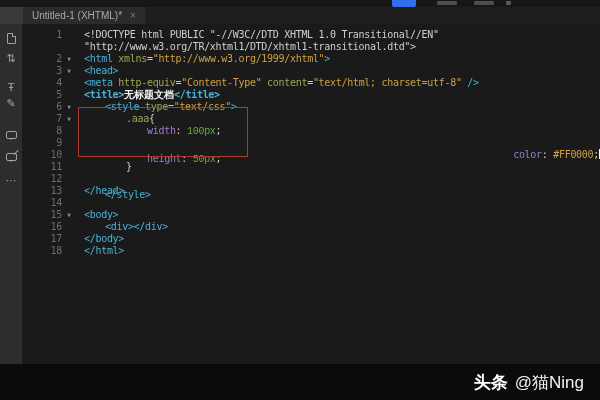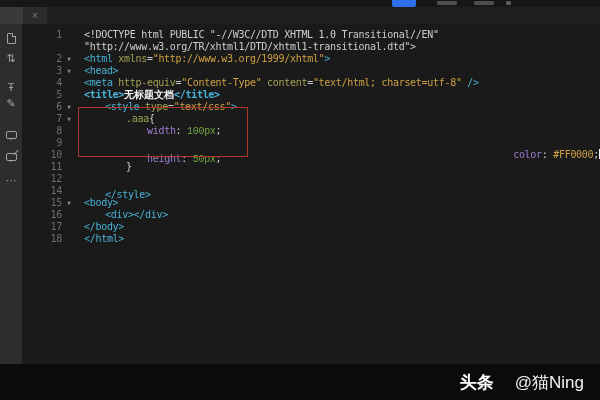--- a/index.html
+++ b/index.html
@@ -47,39 +47,40 @@
   .tk-w { color:#cccccc; }
   .tk-cn { color:#f0f0f0; font-family:"DejaVu Sans",sans-serif; letter-spacing:0; }
   .caret { display:inline-block; width:1px; height:10px; background:#ffffff; vertical-align:-1px; }
 
   
   .redbox { position:absolute; left:78px; top:107px; width:170px; height:50px;
             border:1.5px solid var(--red_annotation,#ab392c); pointer-events:none; }
 
   
   .wmbar { position:absolute; left:0; top:364px; width:600px; height:36px; background:#0b0b0b;
-           display:flex; align-items:center; justify-content:flex-end; padding-right:16px; gap:21px; }
+           display:flex; align-items:center; justify-content:flex-end; padding-right:16px; gap:7px; }
   .wm-brand { color:#ffffff; font-size:17px; font-weight:700; }
   .wm-handle { color:#f2f2f2; font-size:17px; font-weight:400; }
 </style>
 </head>
 <body>
 
 <div class="screen">
 
   <div class="topbar">
     <div class="chip-blue"></div>
     <div class="menu-stub stub1"></div>
     <div class="menu-stub stub2"></div>
     <div class="menu-dot"></div>
   </div>
 
   <div class="tabbar">
     <div class="corner"></div>
     <div class="tab">
+      <span>Untitled-1 (XHTML)*</span>
       <span class="close">×</span>
     </div>
   </div>
 
   <div class="main">
     <div class="sidebar">
       <div class="sb-icon" style="top:6px">
           <span class="i-page"></span>
         </div>
       <div class="sb-icon" style="top:26px">
@@ -109,20 +110,21 @@
           <div class="row"><span class="num">3</span><span class="fold">▼</span><span class="codeline" style="padding-left: 8px;"><span class="tk-tag">&lt;head&gt;</span></span></div>
           <div class="row"><span class="num">4</span><span class="fold"></span><span class="codeline" style="padding-left: 8px;"><span class="tk-tag">&lt;meta</span><span class="tk-attr"> http-equiv</span><span class="tk-w">=</span><span class="tk-str">"Content-Type"</span><span class="tk-attr"> content</span><span class="tk-w">=</span><span class="tk-str">"text/html; charset=utf-8"</span><span class="tk-tag"> /&gt;</span></span></div>
           <div class="row"><span class="num">5</span><span class="fold"></span><span class="codeline" style="padding-left: 8px; font-weight: bold;"><span class="tk-tag">&lt;title&gt;</span><span class="tk-cn">无标题文档</span><span class="tk-tag">&lt;/title&gt;</span></span></div>
           <div class="row"><span class="num">6</span><span class="fold">▼</span><span class="codeline" style="padding-left: 29px;"><span class="tk-tag">&lt;style</span><span class="tk-attr"> type</span><span class="tk-w">=</span><span class="tk-str">"text/css"</span><span class="tk-tag">&gt;</span></span></div>
           <div class="row"><span class="num">7</span><span class="fold">▼</span><span class="codeline" style="padding-left: 50px;"><span class="tk-sel">.aaa</span><span class="tk-w">{</span></span></div>
           <div class="row"><span class="num">8</span><span class="fold"></span><span class="codeline" style="padding-left: 71px;"><span class="tk-prop">width</span><span class="tk-w">: </span><span class="tk-num2">100px</span><span class="tk-w">;</span></span></div>
           <div class="row"><span class="num">9</span><span class="fold"></span><span class="codeline" style="padding-left: 71px; margin-top: 16px;"><span class="tk-prop">height</span><span class="tk-w">: </span><span class="tk-num2">50px</span><span class="tk-w">;</span></span></div>
           <div class="row"><span class="num">10</span><span class="fold"></span><span class="codeline" style="padding-left: 71px; text-align: right;"><span class="tk-prop">color</span><span class="tk-w">: </span><span class="tk-str">#FF0000</span><span class="tk-w">;</span><span class="caret"></span></span></div>
           <div class="row"><span class="num">11</span><span class="fold"></span><span class="codeline" style="padding-left: 50px;"><span class="tk-w">}</span></span></div>
           <div class="row"><span class="num">12</span><span class="fold"></span><span class="codeline" style="padding-left: 29px; margin-top: 16px;"><span class="tk-tag">&lt;/style&gt;</span></span></div>
+          <div class="row"><span class="num">13</span><span class="fold"></span><span class="codeline" style="padding-left: 8px;"><span class="tk-tag">&lt;/head&gt;</span></span></div>
           <div class="row"><span class="num">14</span><span class="fold"></span><span class="codeline" style="padding-left: 8px;"></span></div>
           <div class="row"><span class="num">15</span><span class="fold">▼</span><span class="codeline" style="padding-left: 8px;"><span class="tk-tag">&lt;body&gt;</span></span></div>
           <div class="row"><span class="num">16</span><span class="fold"></span><span class="codeline" style="padding-left: 29px;"><span class="tk-tag">&lt;div&gt;&lt;/div&gt;</span></span></div>
           <div class="row"><span class="num">17</span><span class="fold"></span><span class="codeline" style="padding-left: 8px;"><span class="tk-tag">&lt;/body&gt;</span></span></div>
           <div class="row"><span class="num">18</span><span class="fold"></span><span class="codeline" style="padding-left: 8px;"><span class="tk-tag">&lt;/html&gt;</span></span></div>
         </div>
     </div>
   </div>
 
   <div class="redbox"></div>

